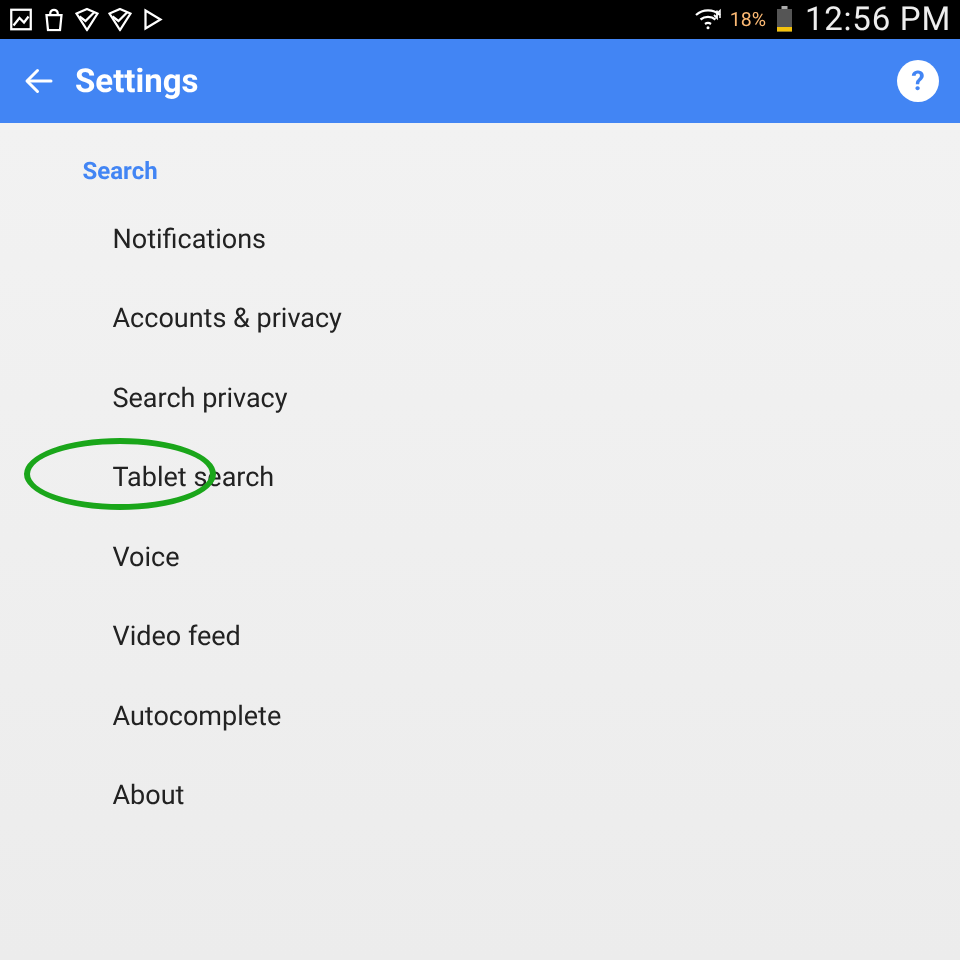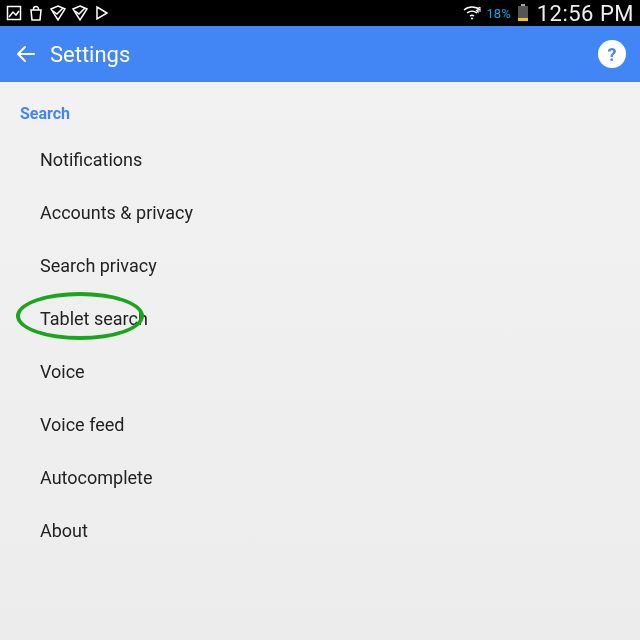--- a/index.html
+++ b/index.html
@@ -11,39 +11,39 @@
       background: #000;
       color: #fff;
       display: flex;
       align-items: center;
       padding: 0 6px;
       font-size: 15px;
     }
     .status-bar .left { display: flex; gap: 6px; align-items: center; }
     .status-bar .right { margin-left: auto; display: flex; gap: 6px; align-items: center; }
     .status-bar svg { display: block; }
-    .battery-pct { font-size: 13px; color: #0ea5e9; }
+    .battery-pct { font-size: 13px; color: #fdba74; }
     .clock { font-size: 22px; letter-spacing: 0.5px; margin-left: 2px; color:#eee;}
 
     
     .action-bar {
       height: 56px;
       background: #4285f4;
       color: #fff;
       display: flex;
       align-items: center;
       padding: 0 14px 0 6px;
     }
     .action-bar .back-btn { width: 40px; height: 40px; display:flex; align-items:center; justify-content:center; }
-    .action-bar .title { font-size: 22px; font-weight: 400; margin-left: 4px; }
+    .action-bar .title { font-size: 22px; font-weight: 700; margin-left: 4px; }
     .action-bar .spacer { flex: 1; }
     .help-btn { width: 28px; height: 28px; border-radius: 50%; background: #fff; color: #4285f4; display:flex; align-items:center; justify-content:center; font-weight: 700; font-size: 18px; }
 
     
-    .content { background: linear-gradient(#f2f2f2,#ececec); height: calc(640px - 26px - 56px); overflow: hidden; position: relative; }
+    .content { background: linear-gradient(#f2f2f2,#ececec); height: calc(640px - 26px - 56px); overflow: hidden; position: relative; padding-left: 35px; }
     .section-header { color: #4285f4; font-weight: 700; font-size: 16px; padding: 22px 20px 10px 20px; }
     .list-item { font-size: 18px; color: #222; padding: 16px 0 16px 40px; cursor: pointer; }
 
     
     .highlight-ellipse { position: absolute; border: 4px solid #1aa61a; border-radius: 50%; pointer-events: none; }
   </style>
 </head>
 <body>
 
 <div class="status-bar">
@@ -116,18 +116,18 @@
 </div>
 
 <div class="content">
   <div class="section-header">Search</div>
 
   <div class="list-item">Notifications</div>
   <div class="list-item">Accounts &amp; privacy</div>
   <div class="list-item">Search privacy</div>
   <div class="list-item">Tablet search</div>
   <div class="list-item">Voice</div>
-  <div class="list-item">Voice feed</div>
+  <div class="list-item">Video feed</div>
   <div class="list-item">Autocomplete</div>
   <div class="list-item">About</div>
 
   <div id="hl" class="highlight-ellipse" style="left: 16px; top: 210px; width: 128px; height: 48px;"></div>
 </div>
 
 </body></html>

